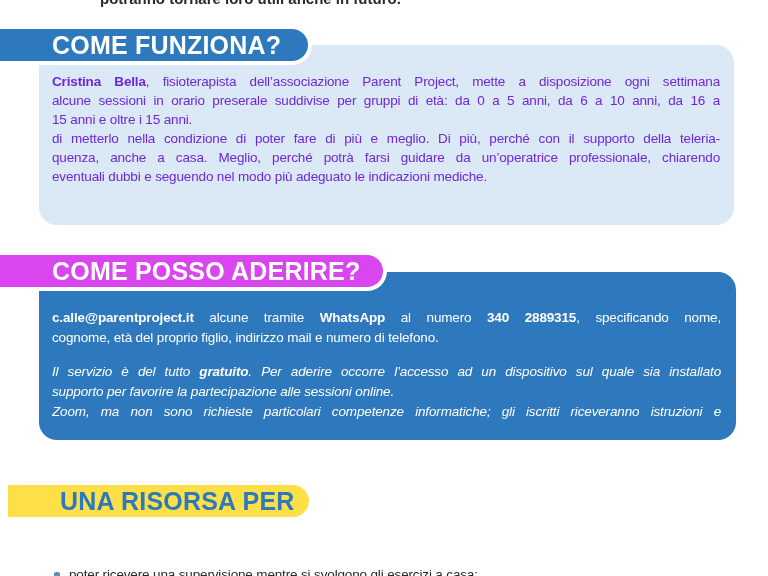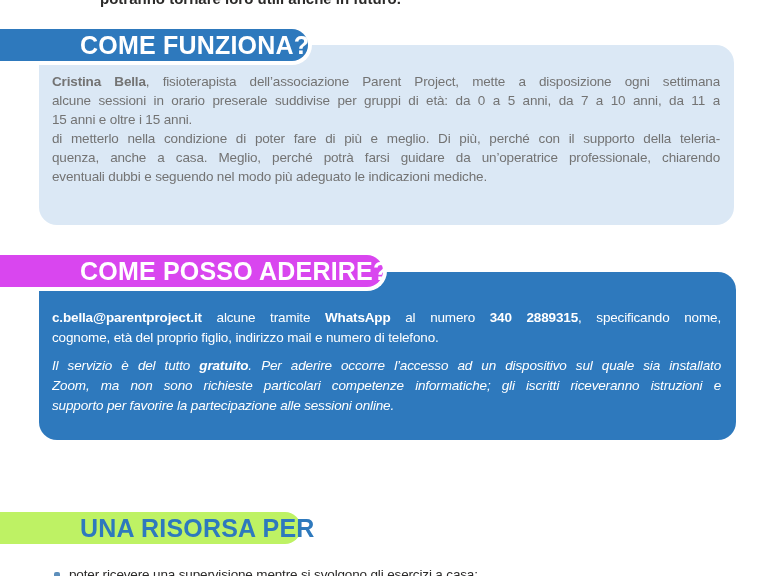--- a/index.html
+++ b/index.html
@@ -12,86 +12,86 @@
   #top-fragment{
     position:absolute;left:100px;top:-10px;font-size:15px;font-weight:bold;
     color:#2b2a29;white-space:nowrap;letter-spacing:0;
   }
   
   .banner{
     position:absolute;left:0;height:40px;z-index:3;
     border:4px solid #ffffff;border-left:none;
     border-radius:0 26px 26px 0;
     display:flex;align-items:center;
-    padding-left:80px;box-sizing:border-box;
+    padding-left:52px;box-sizing:border-box;
     font-weight:bold;font-size:25px;letter-spacing:0.2px;
     color:#ffffff;white-space:nowrap;
   }
   #banner-1{top:25px;width:312px;background:#2e79bd;}
   #banner-2{top:251px;width:387px;background:#d946ef;}
-  #banner-3{top:508px;width:305px;background:#bef264;color:#2e79bd;}
+  #banner-3{top:481px;width:305px;background:#fde047;color:#2e79bd;margin-left:8px;}
   
   .cbox{
     position:absolute;left:39px;z-index:1;border-radius:18px;box-sizing:border-box;
   }
   #box-1{
     top:45px;width:695px;height:180px;background:#dbe8f5;
-    padding:27px 14px 0 13px;color:#737373;
+    padding:27px 14px 0 13px;color:#6d28d9;
   }
   #box-2{
     top:272px;width:697px;height:168px;background:#2e79bd;
     padding:36px 15px 0 13px;color:#ffffff;
   }
   .bodytext{font-size:13.5px;letter-spacing:-0.15px;}
   #box-1 .tline{height:19px;line-height:19px;}
   #box-2 .tline{height:20px;line-height:20px;}
   .tline{
     text-align:justify;text-align-last:justify;overflow:hidden;
   }
   .tline.end{text-align-last:left;}
   .b{font-weight:bold;}
-  .para-italic{font-style:italic;margin-top:8px;}
+  .para-italic{font-style:italic;margin-top:14px;}
   
   #bullets{position:absolute;left:54px;top:531px;width:690px;}
   .bullet-item{display:flex;margin-bottom:2px;margin-top:34px;}
   .bullet-dot{
     flex:0 0 auto;width:6px;height:6px;border-radius:2px;background:#5d8fbb;
     margin:7px 9px 0 0;
   }
   .bullet-lines{flex:1 1 auto;}
   .bullet-lines .tline{height:20px;line-height:20px;}
 </style>
 </head>
 <body>
 
 <div id="page">
 
   <div id="top-fragment">potranno tornare loro utili anche in futuro.</div>
 
   <div class="cbox bodytext" id="box-1">
     <div>
         <div class="tline"><span class="b">Cristina Bella</span><span>, fisioterapista dell’associazione Parent Project, mette a disposizione ogni settimana</span></div>
-        <div class="tline"><span>alcune sessioni in orario preserale suddivise per gruppi di età: da 0 a 5 anni, da 7 a 10 anni, da 11 a</span></div>
+        <div class="tline"><span>alcune sessioni in orario preserale suddivise per gruppi di età: da 0 a 5 anni, da 6 a 10 anni, da 16 a</span></div>
         <div class="tline end"><span>15 anni e oltre i 15 anni.</span></div>
         <div class="tline"><span>di metterlo nella condizione di poter fare di più e meglio. Di più, perché con il supporto della teleria-</span></div>
         <div class="tline"><span>quenza, anche a casa. Meglio, perché potrà farsi guidare da un’operatrice professionale, chiarendo</span></div>
         <div class="tline end"><span>eventuali dubbi e seguendo nel modo più adeguato le indicazioni mediche.</span></div>
       </div>
   </div>
   <div class="banner" id="banner-1">COME FUNZIONA?</div>
 
   <div class="cbox bodytext" id="box-2">
     <div>
-        <div class="tline"><span class="b">c.bella@parentproject.it</span><span> alcune tramite </span><span class="b">WhatsApp</span><span> al numero </span><span class="b">340 2889315</span><span>, specificando nome,</span></div>
+        <div class="tline"><span class="b">c.alle@parentproject.it</span><span> alcune tramite </span><span class="b">WhatsApp</span><span> al numero </span><span class="b">340 2889315</span><span>, specificando nome,</span></div>
         <div class="tline end"><span>cognome, età del proprio figlio, indirizzo mail e numero di telefono.</span></div>
       </div>
     <div class="para-italic">
         <div class="tline"><span>Il servizio è del tutto </span><span class="b">gratuito</span><span>. Per aderire occorre l’accesso ad un dispositivo sul quale sia installato</span></div>
+        <div class="tline end"><span>supporto per favorire la partecipazione alle sessioni online.</span></div>
         <div class="tline"><span>Zoom, ma non sono richieste particolari competenze informatiche; gli iscritti riceveranno istruzioni e</span></div>
-        <div class="tline end"><span>supporto per favorire la partecipazione alle sessioni online.</span></div>
       </div>
   </div>
   <div class="banner" id="banner-2">COME POSSO ADERIRE?</div>
 
   <div class="banner" id="banner-3">UNA RISORSA PER</div>
 
   <div id="bullets" class="bodytext">
     <div class="bullet-item">
       <span class="bullet-dot"></span>
       <div class="bullet-lines">

